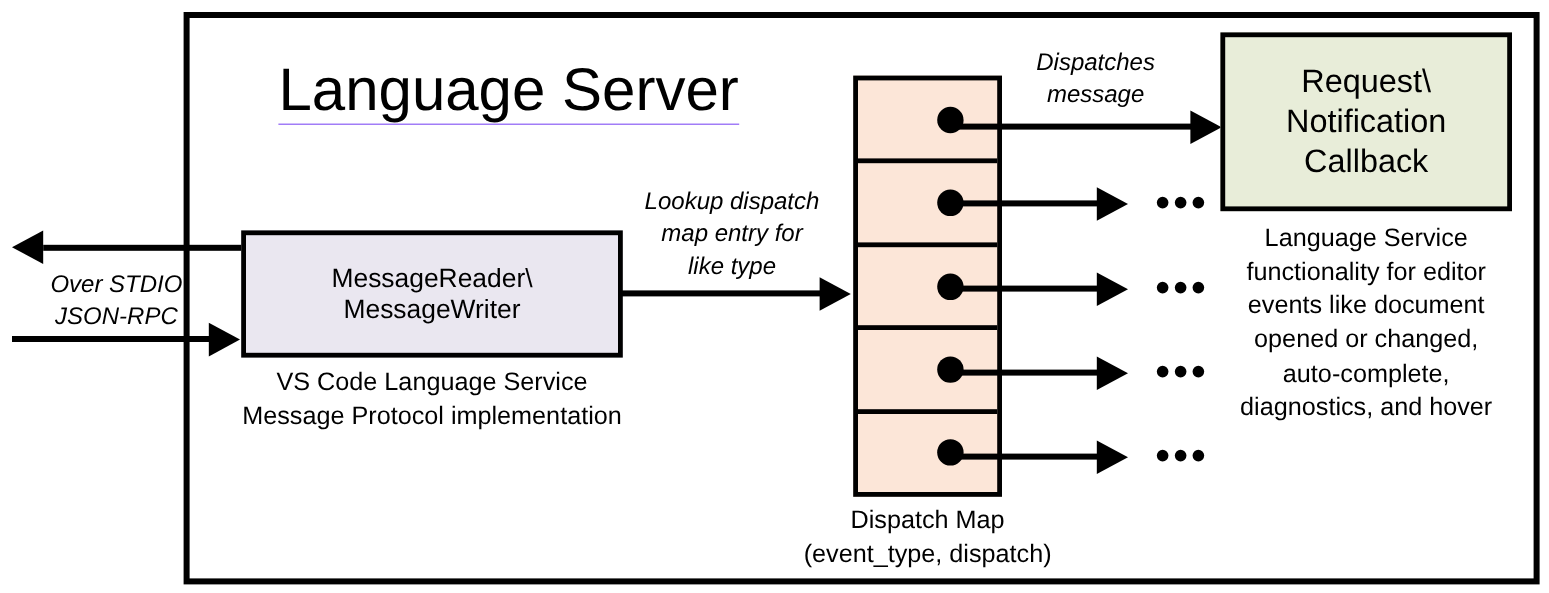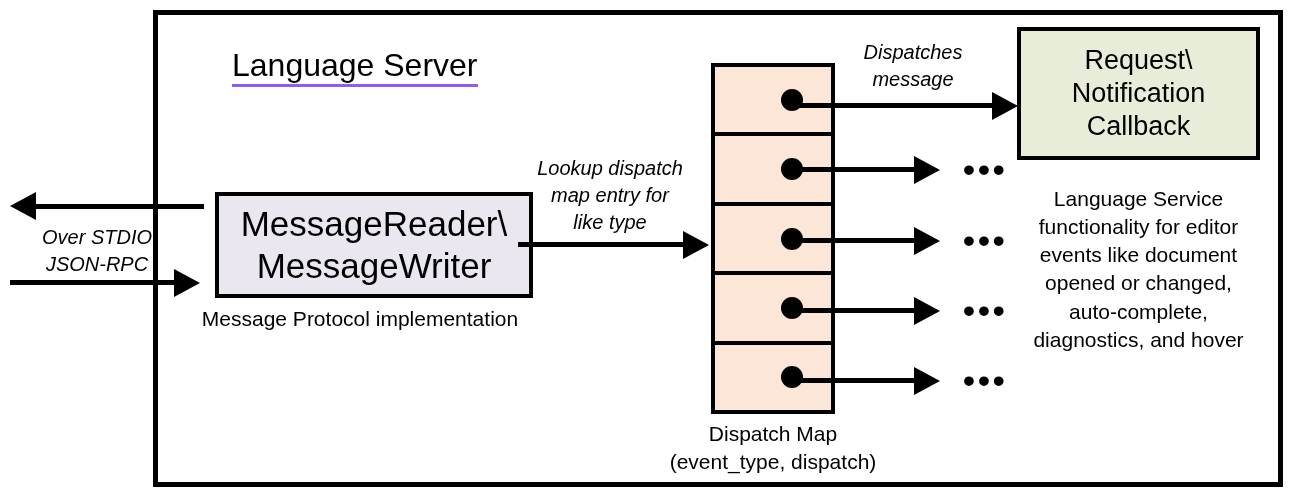--- a/index.html
+++ b/index.html
@@ -28,51 +28,51 @@
     height: 477px;
     border: 5px solid #000000;
     box-sizing: border-box;
     background: transparent;
   }
 
   
   #server-title {
     left: 232px;
     top: 48px;
-    font-size: 32px;
+    font-size: 50px;
     line-height: 1.08;
     letter-spacing: 0px;
     white-space: nowrap;
-    border-bottom: 3px solid #8b5cf6;
+    border-bottom: 1px solid #8b5cf6;
     padding-bottom: 1px;
   }
 
   
   .node-box {
     box-sizing: border-box;
     border: 4px solid #000000;
     display: flex;
     align-items: center;
     justify-content: center;
     text-align: center;
   }
   #messagereader-box {
-    left: 215px;
+    left: 201px;
     top: 192px;
     width: 318px;
     height: 106px;
     background: #eae7f0;
-    font-size: 35px;
+    font-size: 22px;
     line-height: 1.2;
   }
   #callback-box {
     left: 1017px;
     top: 27px;
     width: 243px;
-    height: 133px;
+    height: 149px;
     background: #e8edd9;
     font-size: 27px;
     line-height: 1.22;
   }
 
   
   .caption {
     text-align: center;
     font-size: 21px;
     line-height: 1.33;
@@ -198,20 +198,21 @@
   </div>
 
   <div class="abs node-box" id="messagereader-box">
     <div>
       <div>MessageReader\</div>
       <div>MessageWriter</div>
     </div>
   </div>
 
   <div class="abs caption" id="messagereader-caption">
+    <div>VS Code Language Service</div>
     <div>Message Protocol implementation</div>
   </div>
 
   <div class="abs hline" style="left:518px; top:242px; width:167px;"></div>
   <div class="abs arrowhead-right" style="left:683px; top:231px;"></div>
 
   <div class="abs edge-label" id="lookup-label">
     <div>Lookup dispatch</div>
     <div>map entry for</div>
     <div>like type</div>

